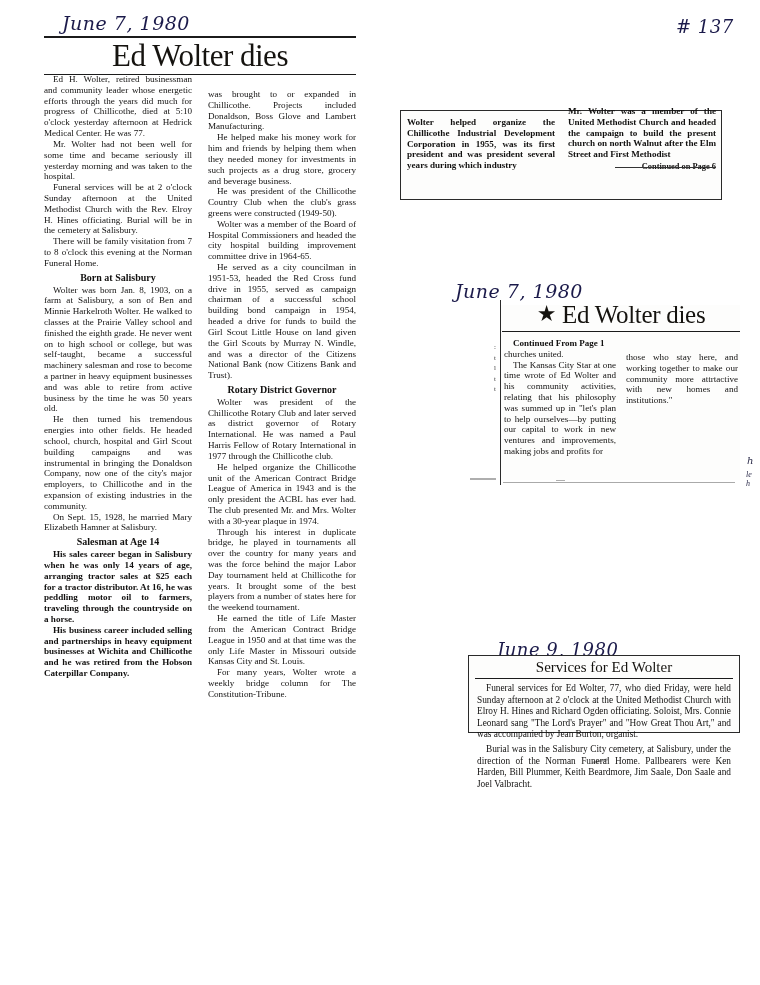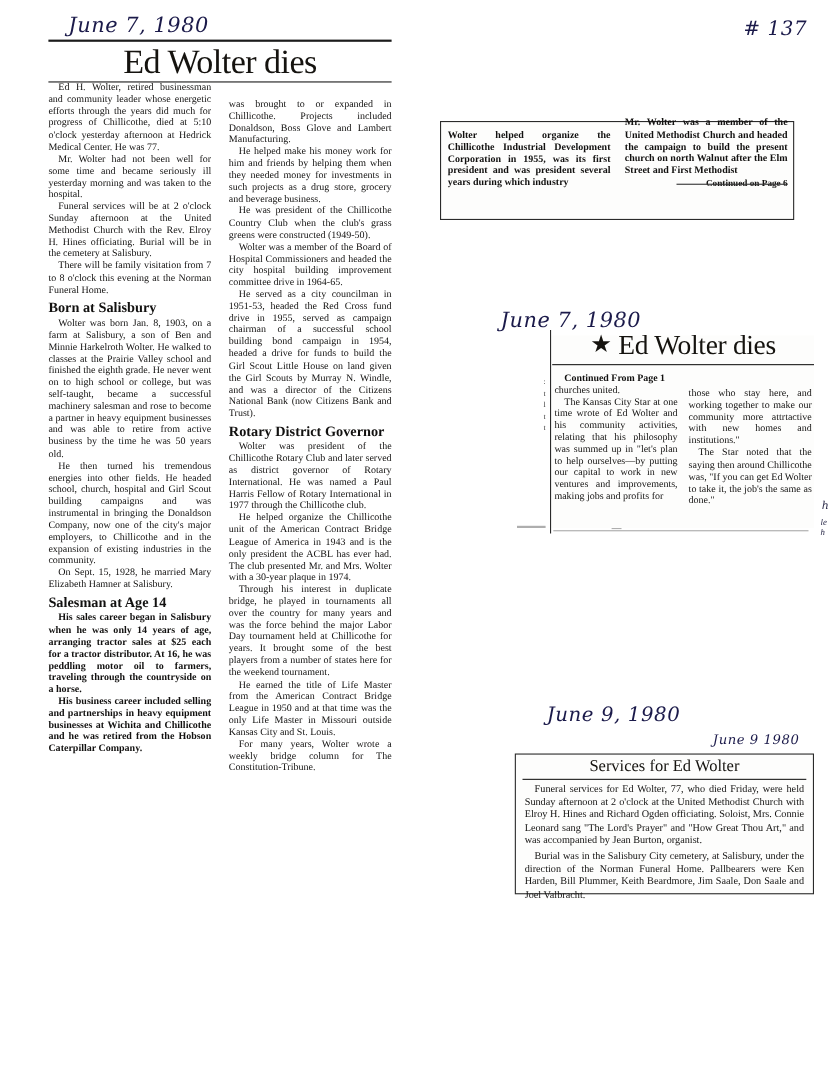--- a/index.html
+++ b/index.html
@@ -78,21 +78,22 @@
     hyphens: auto;
     color: #121110;
   }
   .col p {
     margin: 0;
     text-indent: 9px;
   }
   .col p.noind { text-indent: 0; }
   .col h4 {
     margin: 3px 0 1px 0;
-    font-size: 13px;
+    font-size: 10px;
+    text-align: center;
     font-weight: bold;
     text-indent: 0;
   }
   .col.wide { font-size: 9.3px; line-height: 1.25; }
 
   .bold { font-weight: bold; }
   .strike-note {
     font-weight: bold;
     text-align: right;
     font-size: 8.4px;
@@ -224,24 +225,23 @@
 </div>
 
 <div class="col" style="left:504px; top:338px; width:112px;">
   <p class="contfrom">Continued From Page 1</p>
   <p class="noind">churches united.</p>
   <p>The Kansas City Star at one time wrote of Ed Wolter and his community activities, relating that his philosophy was summed up in "let's plan to help ourselves—by putting our capital to work in new ventures and improvements, making jobs and profits for</p>
 </div>
 
 <div class="col" style="left:626px; top:352px; width:112px;">
   <p class="noind">those who stay here, and working together to make our community more attrtactive with new homes and institutions."</p>
-  <p>The Star noted that the saying then around Chillicothe was, "If you can get Ed Wolter to take it, the job's the same as done."</p>
 </div>
 
 <div class="smudge" style="left:503px; top:482px; width:232px; height:1px; background:#555; opacity:.5;"></div>
 
-<div class="clip" style="left:468px; top:685px; width:272px; height:128px;">
+<div class="clip" style="left:468px; top:655px; width:272px; height:78px;">
   <div class="headline h-third" style="margin:3px 6px 4px 6px;">Services for Ed Wolter</div>
   <div class="col wide" style="position:static; margin:0 8px; width:auto;">
     <p>Funeral services for Ed Wolter, 77, who died Friday, were held Sunday afternoon at 2 o'clock at the United Methodist Church with Elroy H. Hines and Richard Ogden officiating. Soloist, Mrs. Connie Leonard sang "The Lord's Prayer" and "How Great Thou Art," and was accompanied by Jean Burton, organist.</p>
     <p style="margin-top:3px;">Burial was in the Salisbury City cemetery, at Salisbury, under the direction of the Norman Funeral Home. Pallbearers were Ken Harden, Bill Plummer, Keith Beardmore, Jim Saale, Don Saale and Joel Valbracht.</p>
   </div>
 </div>
 
 </body></html>

